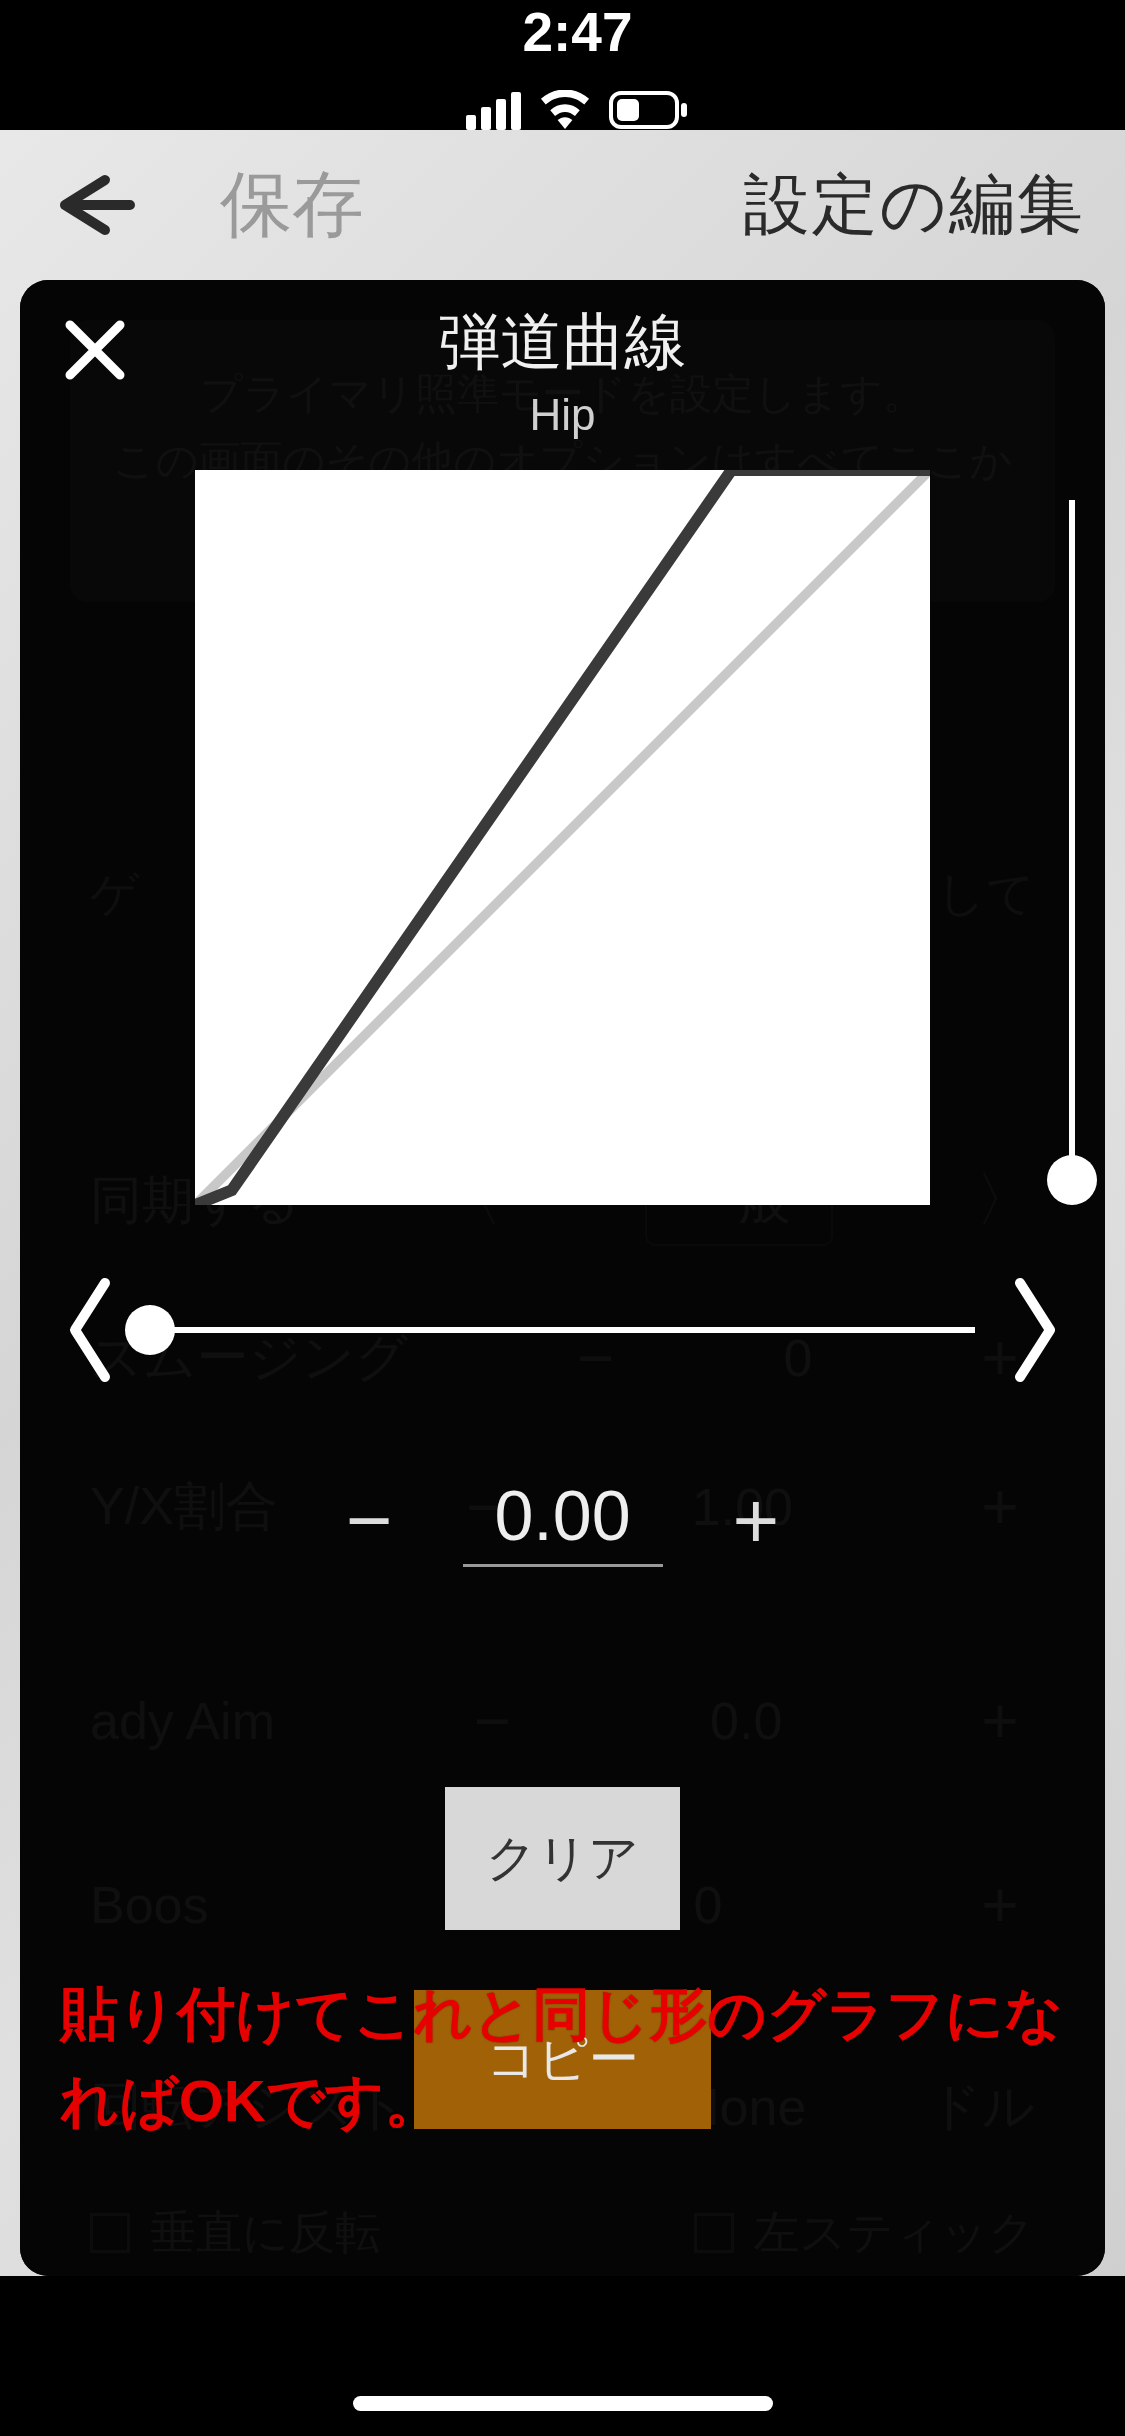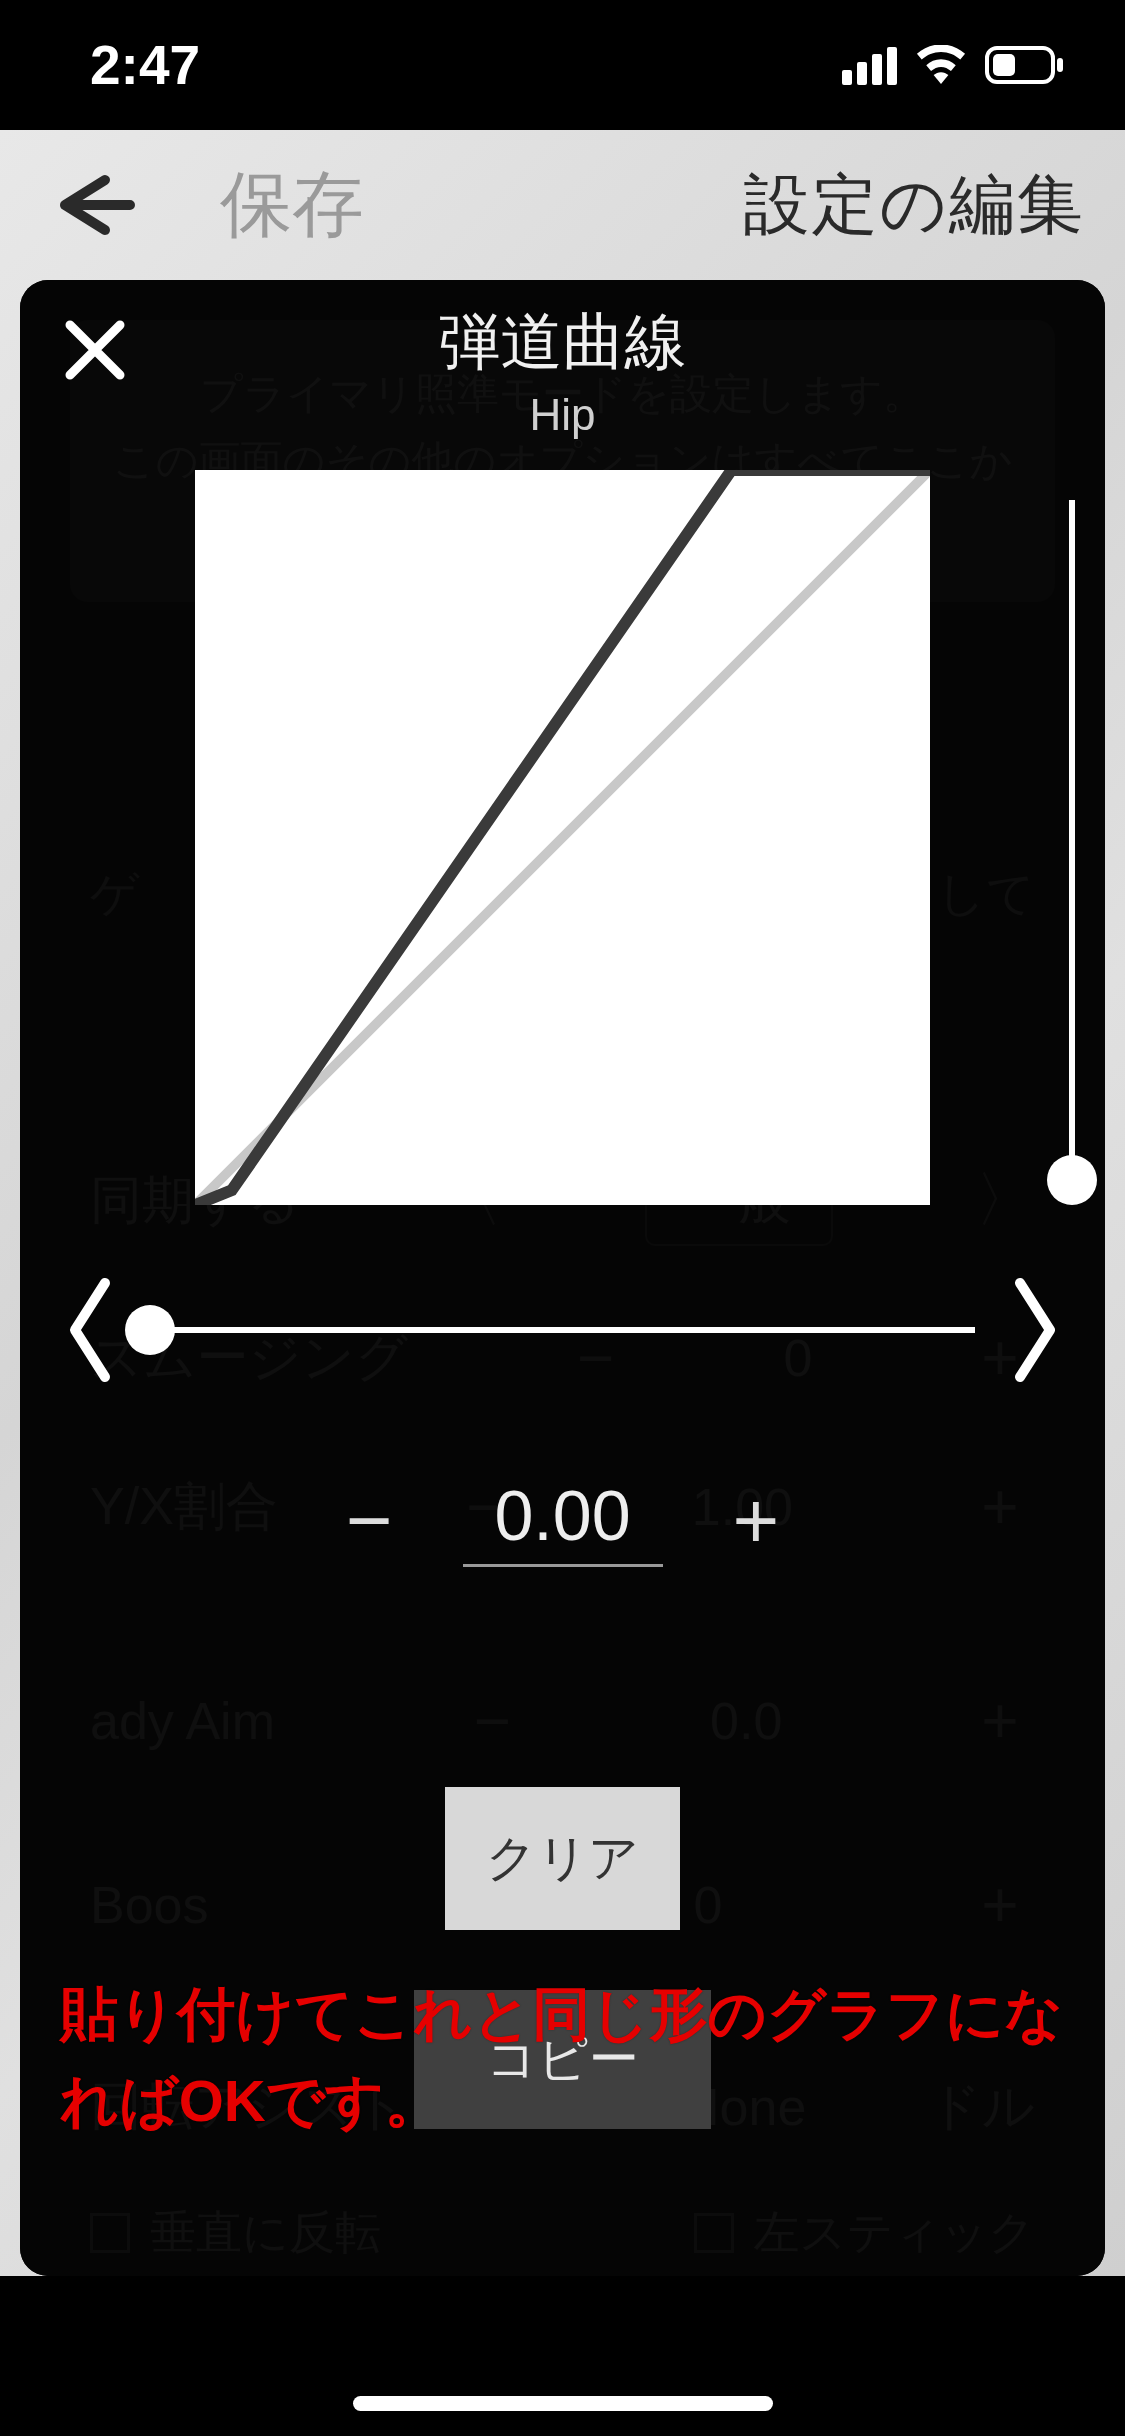--- a/index.html
+++ b/index.html
@@ -8,21 +8,21 @@
       height: 2436px;
       overflow: hidden;
       font-family: -apple-system, "Hiragino Sans", sans-serif;
       background: #000;
     }
     .screen { position: relative; width: 100%; height: 100%; }
     
     .status-bar {
       position: absolute; top: 0; left: 0; right: 0; height: 130px;
       display: flex; align-items: center; justify-content: space-between;
-      color: #fff; padding: 0 60px 0 90px;
+      color: #fff; padding: 0 60px 0 90px; flex-direction: column;
     }
     .status-time { font-size: 55px; font-weight: 600; }
     .status-icons { display: flex; align-items: center; gap: 18px; }
     .bars { display: flex; align-items: flex-end; gap: 5px; height: 40px; }
     .bars span { width: 10px; background: #fff; border-radius: 2px; }
     .bars span:nth-child(1){height:15px}
     .bars span:nth-child(2){height:23px}
     .bars span:nth-child(3){height:31px}
     .bars span:nth-child(4){height:38px}
     .wifi-icon svg, .battery svg { display: block; }
@@ -103,21 +103,21 @@
     .value-text {
       font-size:70px; color:#eee; border-bottom:3px solid #999; padding: 0 30px 8px;
       min-width:200px; text-align:center;
     }
     .clear-btn {
       margin-top:220px; background:#d8d8d8; color:#333; font-size:50px;
       padding:38px 41px;
     }
     .bottom-row { display:flex; gap:40px; margin-top:60px; }
     .gbtn {
-      background:#404040; color:#e8e8e8; font-size:50px; padding:36px 72px;
+      background:#a16207; color:#e8e8e8; font-size:50px; padding:36px 72px;
     }
     
     .anno {
       position:absolute; color:#e60000; font-size:58px; font-weight:700;
       line-height:1.5; text-shadow: 0 0 2px rgba(0,0,0,0.3);
     }
     .anno1 { left:40px; top:1690px; right:32px; }
     
     .home-ind {
       position:absolute; bottom:25px; left:50%; transform:translateX(-50%);

